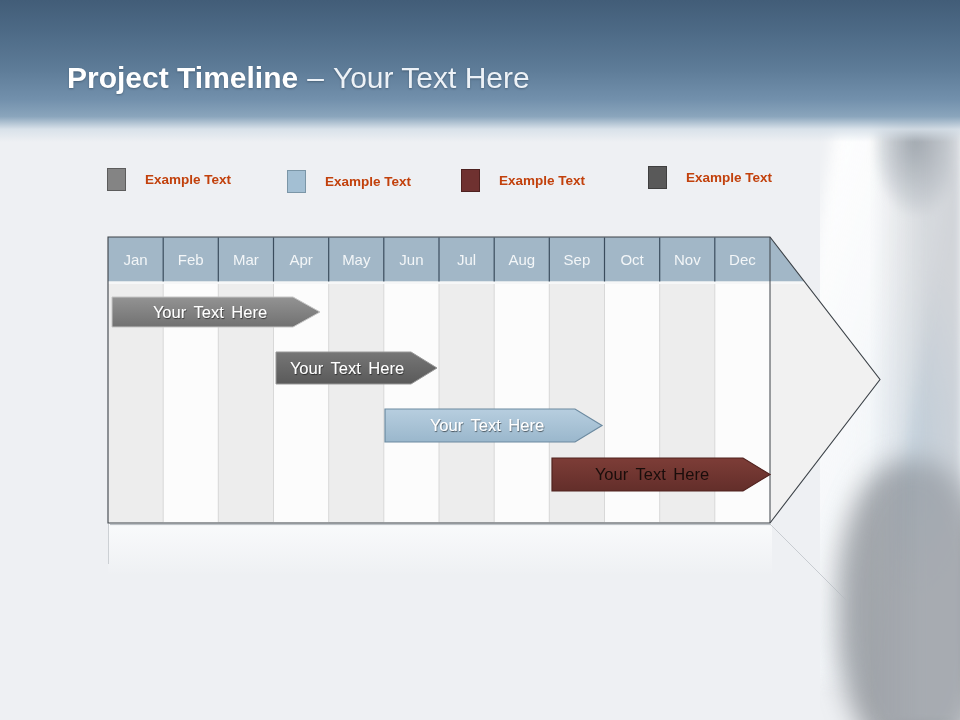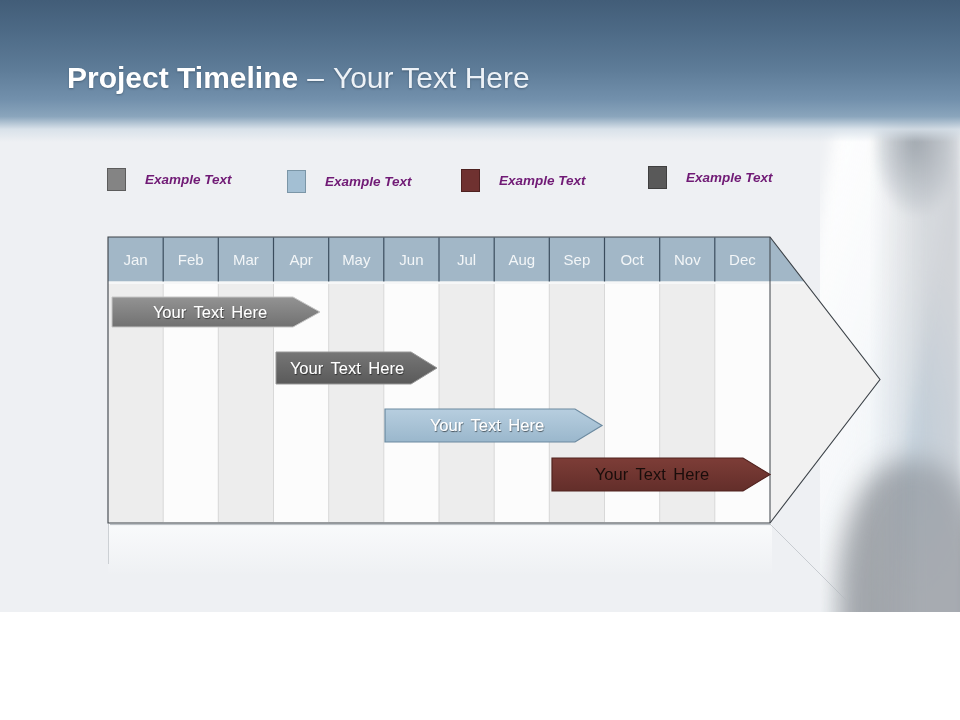--- a/index.html
+++ b/index.html
@@ -1,17 +1,17 @@
 <!DOCTYPE html>
 <html><head>
 <meta charset="utf-8">
 <style>
   html,body{margin:0;padding:0;}
   .slide{
-    position:relative; width:960px; height:612px; overflow:hidden;
+    position:relative; width:960px; height:720px; overflow:hidden;
     background:#eef0f3;
     font-family:"Liberation Sans", sans-serif;
   }
 
   
   .header{
     position:absolute; left:0; top:0; width:960px; height:142px; z-index:3;
     background:linear-gradient(180deg,
       #425d78 0%, #4d6a86 22%, #5d7b97 48%, #7290ac 70%,
       #8aa5bc 82%, rgba(213,223,232,0.85) 91%, rgba(238,240,243,0) 100%);
@@ -49,21 +49,21 @@
   .photo .edgegray{
     position:absolute; right:0; bottom:0; width:90px; height:620px;
     background:linear-gradient(90deg, rgba(176,181,187,0) 0%, rgba(176,181,187,0.45) 60%);
     filter:blur(3px);
   }
 
   
   .legend{position:absolute; left:0; top:0; width:960px; height:0; z-index:4;}
   .legend-item{position:absolute; top:168px; display:flex; align-items:center;}
   .legend-item .swatch{width:19px; height:23px; border:1px solid #555; box-sizing:border-box; flex:0 0 auto;}
-  .legend-item .lab{margin-left:19px; font-size:13.5px; font-weight:bold; color:#701a75; white-space:nowrap;font-style:italic;}
+  .legend-item .lab{margin-left:19px; font-size:13.5px; font-weight:bold; color:#c2410c; white-space:nowrap;}
   .li-1{left:107px;}
   .li-2{left:287px; top:170px;}
   .li-3{left:461px; top:169px;}
   .li-4{left:648px; top:166px;}
   .sw-1{background:#848484; border-color:#5c5c5c !important;}
   .sw-2{background:#a3bfd3; border-color:#7b96a7 !important;}
   .sw-3{background:#6f3130; border-color:#4e2120 !important;}
   .sw-4{background:#595959; border-color:#3f3f3f !important;}
 
   

